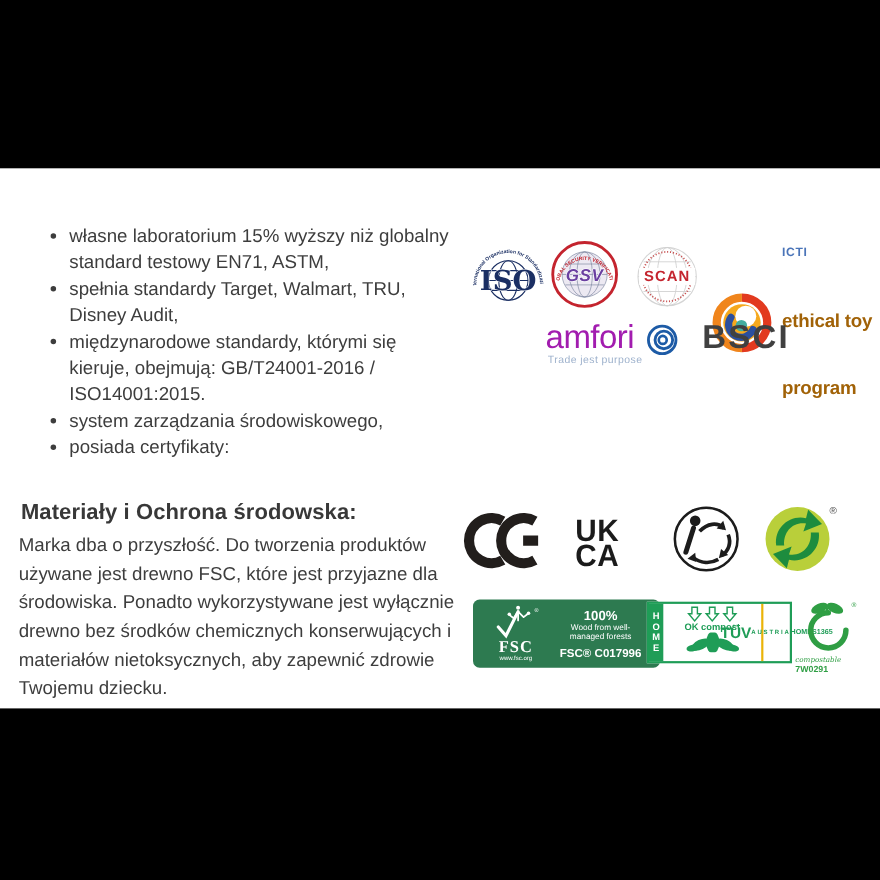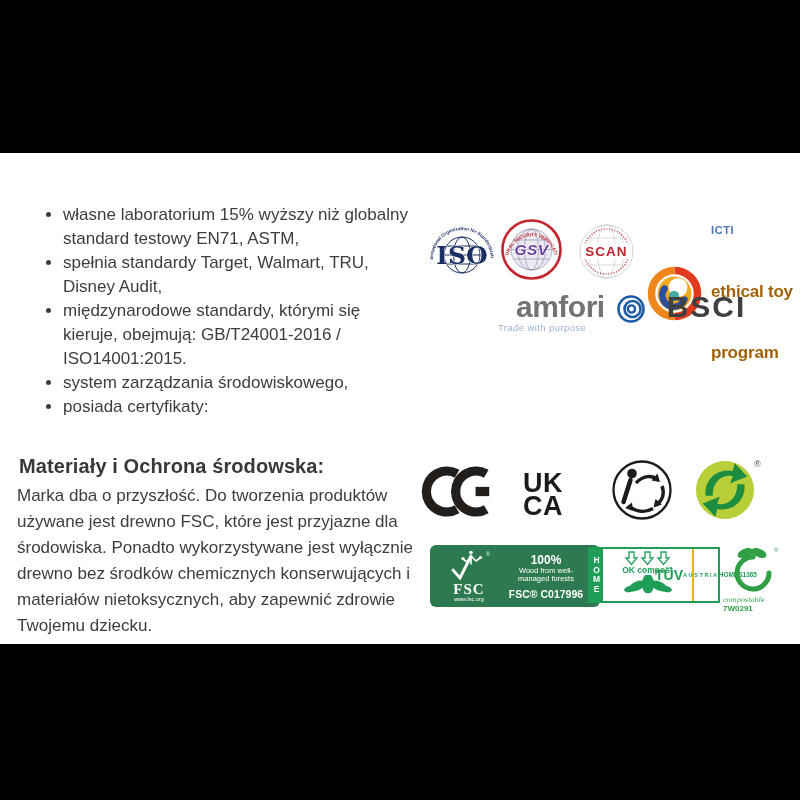--- a/index.html
+++ b/index.html
@@ -15,21 +15,21 @@
   ul.bullets li{margin:0;padding:0;}
   .para{margin:0;width:414px;font-size:17px;line-height:26px;color:#3d3d3d;}
   
   .icti{display:flex;align-items:center;gap:9px;}
   .icti-txt{display:flex;flex-direction:column;line-height:1;gap:44px;}
   .icti-kicker{font-size:11px;font-weight:bold;color:#4a74b8;letter-spacing:.6px;margin-bottom:3px;}
   .icti-line{font-size:17px;font-weight:bold;color:#a16207;letter-spacing:-.2px;line-height:17px;}
   
   .amfori{display:flex;align-items:flex-start;}
   .amfori-name-wrap{position:relative;}
-  .amfori-name{font-size:30px;font-weight:bold;color:#737373;letter-spacing:-.5px;line-height:28px;margin-left:20px;}
+  .amfori-name{font-size:30px;font-weight:normal;color:#a21caf;letter-spacing:-.5px;line-height:28px;}
   .amfori-tag{position:absolute;left:2px;top:29px;font-size:9.5px;color:#9db1cc;letter-spacing:.4px;white-space:nowrap;}
   .bsci{font-size:30px;font-weight:600;color:#404040;letter-spacing:2px;line-height:28px;margin-left:20px;}
   .amfori-spiral{margin-left:10px;margin-top:0px;}
   
   .ukca{font-weight:bold;color:#1b1b1b;font-size:27px;line-height:22px;letter-spacing:.5px;text-align:center;transform:scaleY(1.04);}
   
   .reg{font-size:9px;color:#4a4a4a;}
   
   .fsc{width:170px;height:62px;background:#2d7a50;border-radius:6px;color:#fff;display:flex;align-items:center;box-sizing:border-box;padding:4px 8px 4px 8px;}
   .fsc-left{width:62px;display:flex;flex-direction:column;align-items:center;}
@@ -133,21 +133,21 @@
     <div class="icti-txt">
       <span class="icti-kicker">ICTI</span>
       <span class="icti-line">ethical toy</span>
       <span class="icti-line">program</span>
     </div>
   </div>
 
   <div class="amfori abs" style="left:496px;top:140px;">
     <div class="amfori-name-wrap">
       <span class="amfori-name">amfori</span>
-      <span class="amfori-tag">Trade with purpose</span>
+      <span class="amfori-tag">Trade jest purpose</span>
     </div>
     <svg class="amfori-spiral" width="32" height="32" viewBox="0 0 32 32">
       <circle cx="16" cy="16" r="12.5" fill="none" stroke="#1d5ba6" stroke-width="2.6"></circle>
       <circle cx="17.5" cy="16" r="8" fill="none" stroke="#1d5ba6" stroke-width="2.6"></circle>
       <circle cx="16.5" cy="16" r="3.6" fill="none" stroke="#1d5ba6" stroke-width="2.4"></circle>
     </svg>
     <span class="bsci">BSCI</span>
   </div>
 
   <h2 class="sec abs" style="left:19px;top:302px;">Materiały i Ochrona środowska:</h2>

